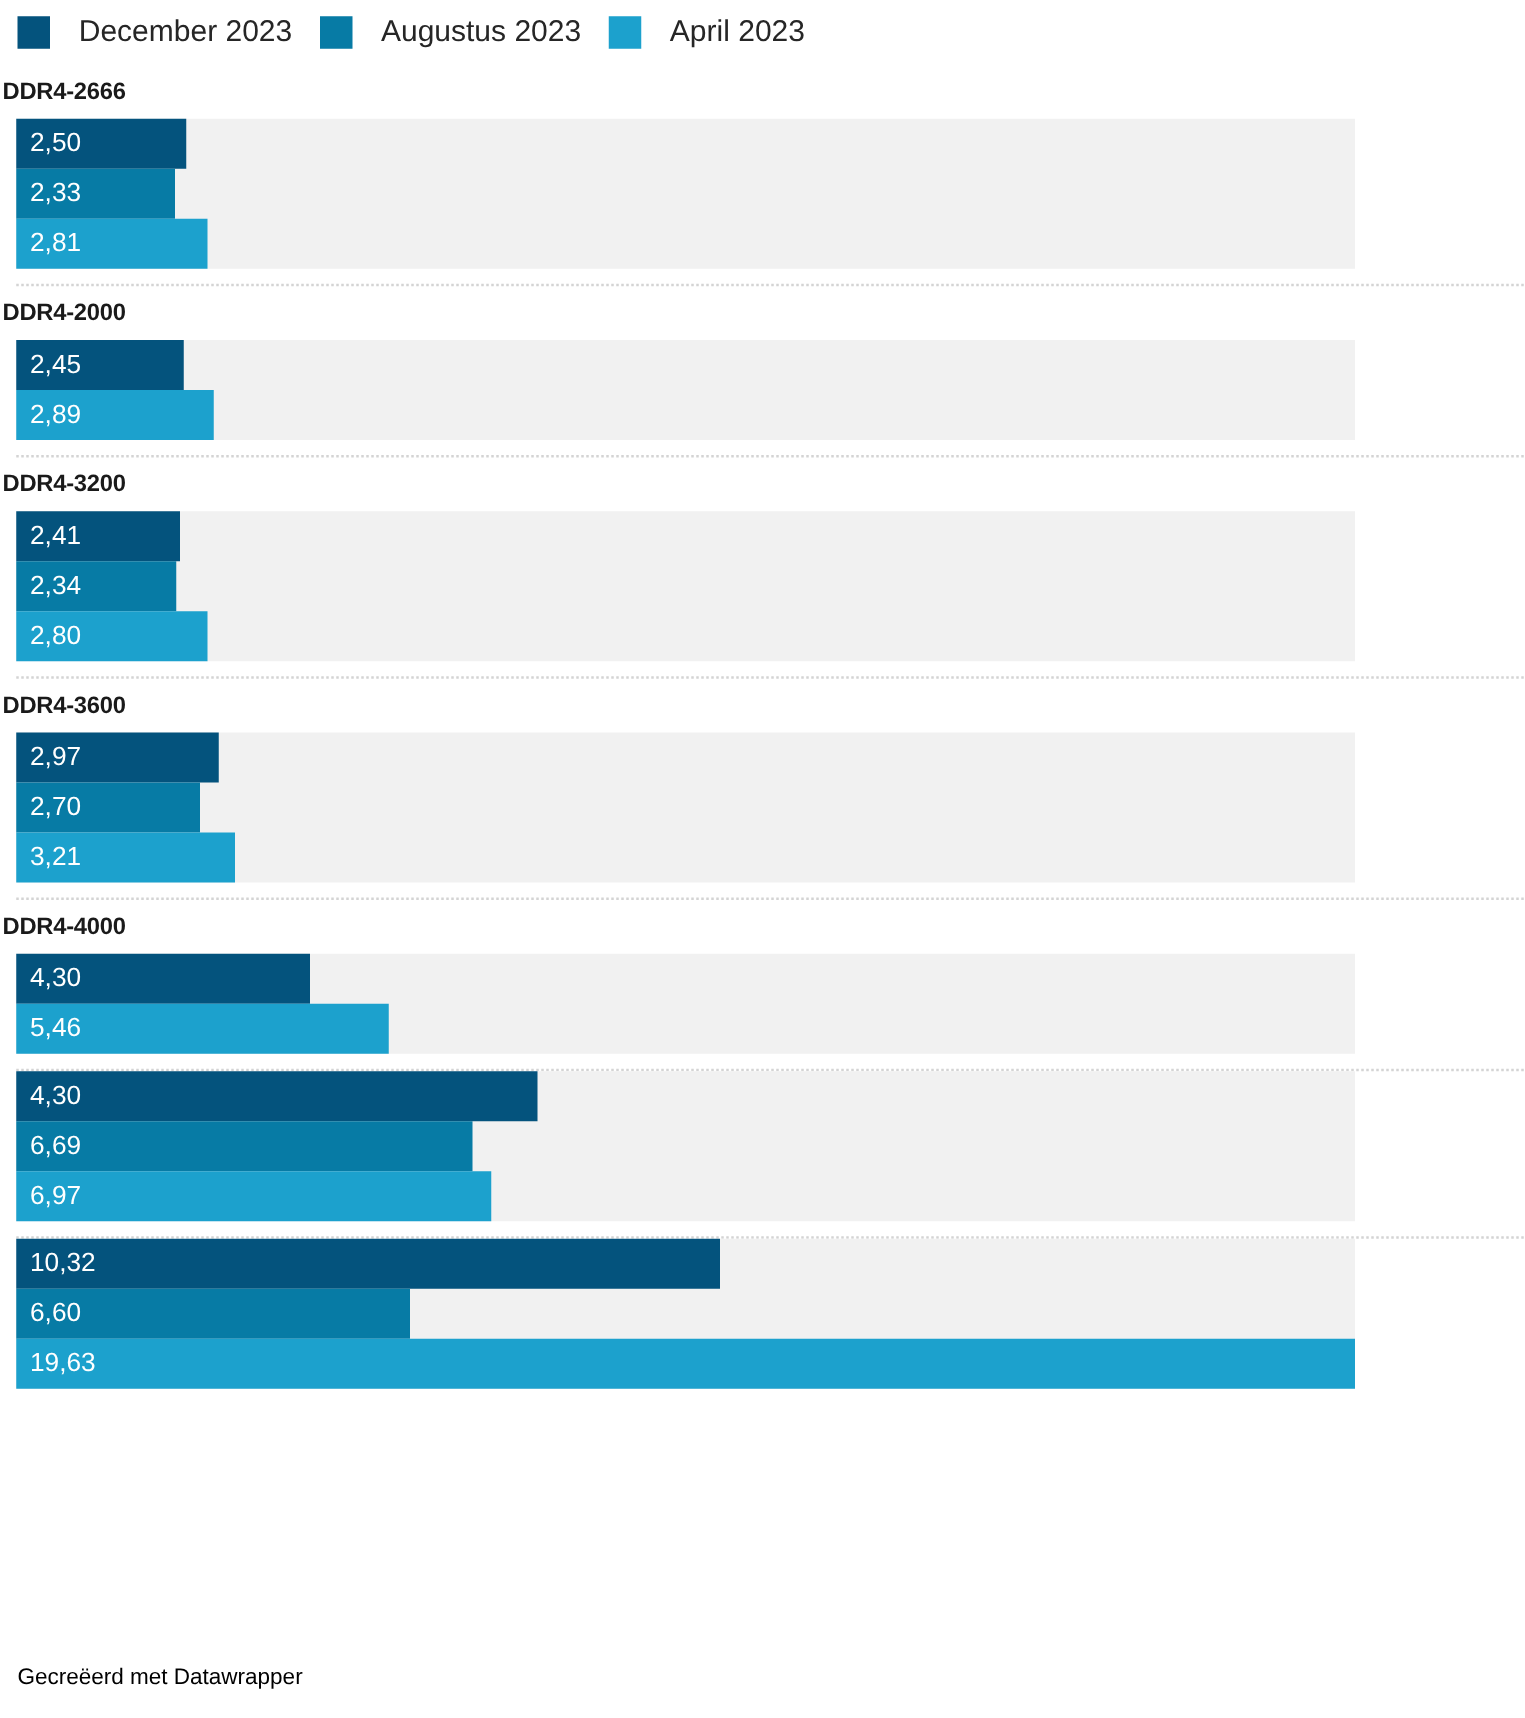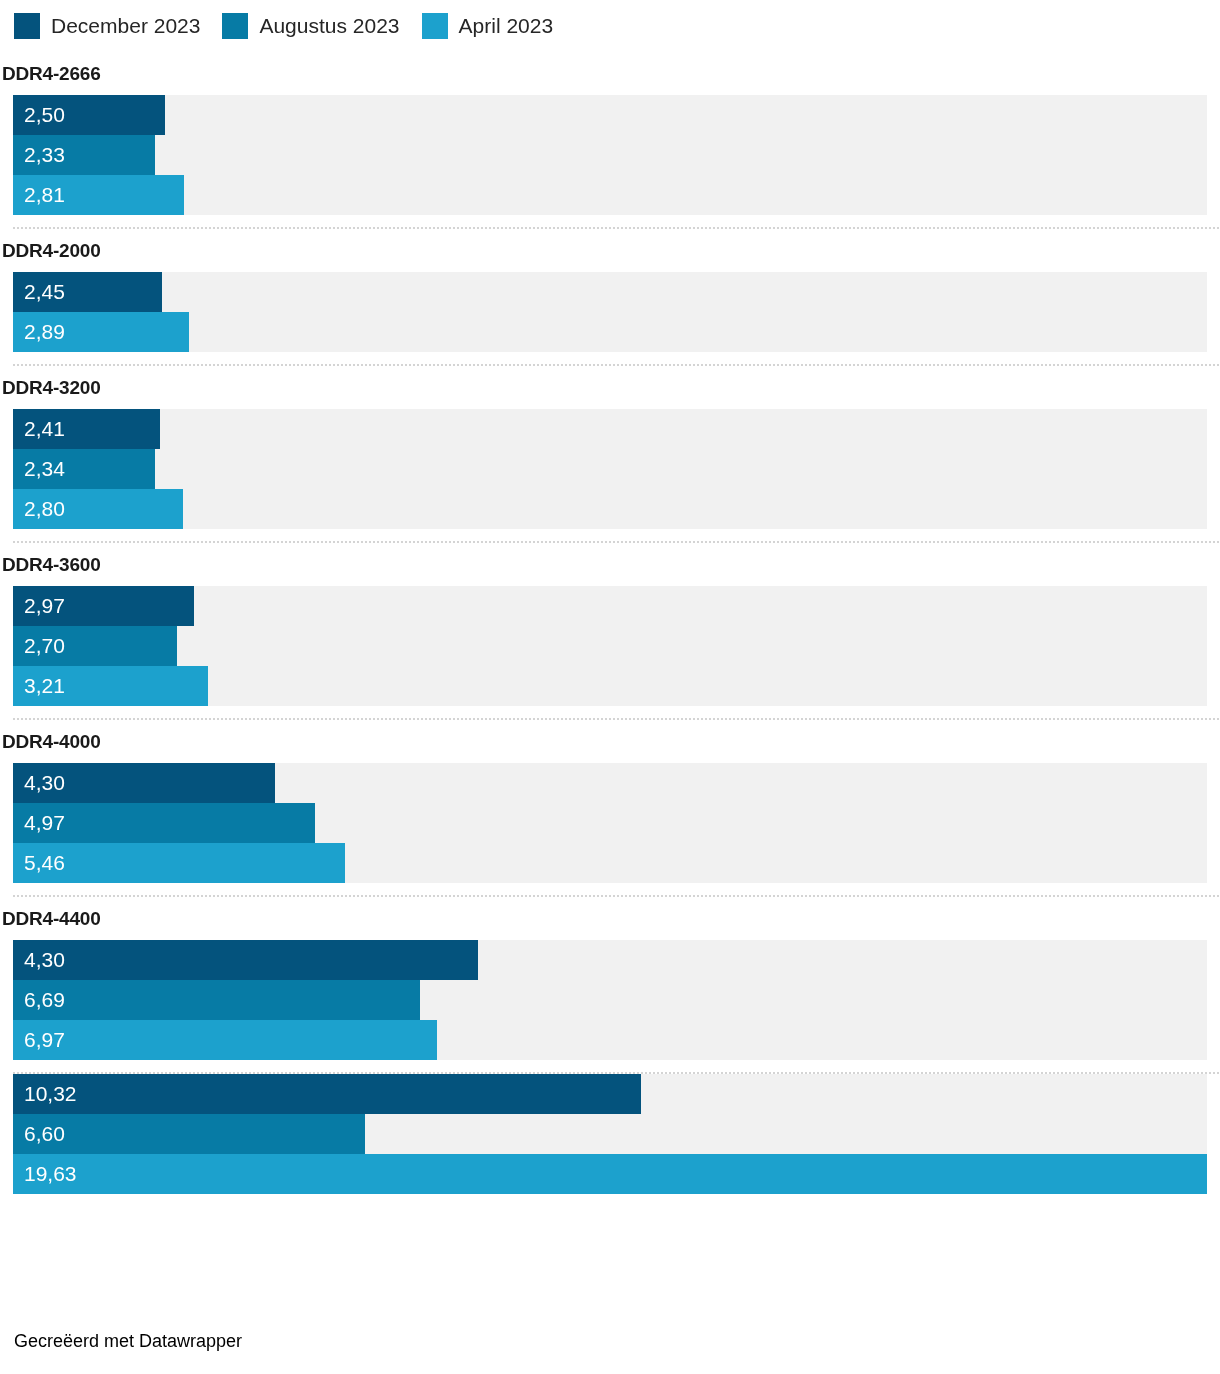--- a/index.html
+++ b/index.html
@@ -29,43 +29,44 @@
     align-items: center;
     margin-right: 22px;
   }
   .legend-swatch {
     width: 26px;
     height: 26px;
     flex: 0 0 26px;
     margin-right: 11px;
   }
   .legend-label {
-    font-size: 21px;
+    font-size: 24px;
     line-height: 26px;
     color: #262626;
     white-space: nowrap;
+    margin-left: 12px;
   }
 
   
   #chart {
     padding: 0;
   }
   .group {
     position: relative;
   }
   .group-header {
     font-size: 19px;
     font-weight: bold;
     color: #1a1a1a;
     letter-spacing: -0.2px;
     padding: 10px 0 9px 2px;
     line-height: 24px;
   }
   .bars {
-    width: 1194px;
+    width: 1071px;
     margin-left: 13px;
     background: #f1f1f1;
   }
   .bar-row {
     position: relative;
     height: 40px;
     width: 100%;
   }
   .bar-fill {
     position: absolute;
@@ -191,32 +192,27 @@
       <div class="separator"></div>
     </div>
     <div class="group">
       <div class="group-header">DDR4-4000</div>
       <div class="bars">
         <div class="bar-row">
           <div class="bar-fill" style="background: rgb(4, 83, 125); width: 21.9052%;"></div>
           <span class="bar-value">4,30</span>
         </div>
         <div class="bar-row">
-          <div class="bar-fill" style="background: rgb(7, 123, 165); width: 25.3184%;"></div>
-          <span class="bar-value">4,97</span>
-        </div>
-        <div class="bar-row">
           <div class="bar-fill" style="background: rgb(28, 161, 205); width: 27.8146%;"></div>
           <span class="bar-value">5,46</span>
         </div>
       </div>
       <div class="separator"></div>
     </div>
     <div class="group">
-      <div class="group-header">DDR4-4400</div>
       <div class="bars">
         <div class="bar-row">
           <div class="bar-fill" style="background: rgb(4, 83, 125); width: 38.971%;"></div>
           <span class="bar-value">4,30</span>
         </div>
         <div class="bar-row">
           <div class="bar-fill" style="background: rgb(7, 123, 165); width: 34.0805%;"></div>
           <span class="bar-value">6,69</span>
         </div>
         <div class="bar-row">

